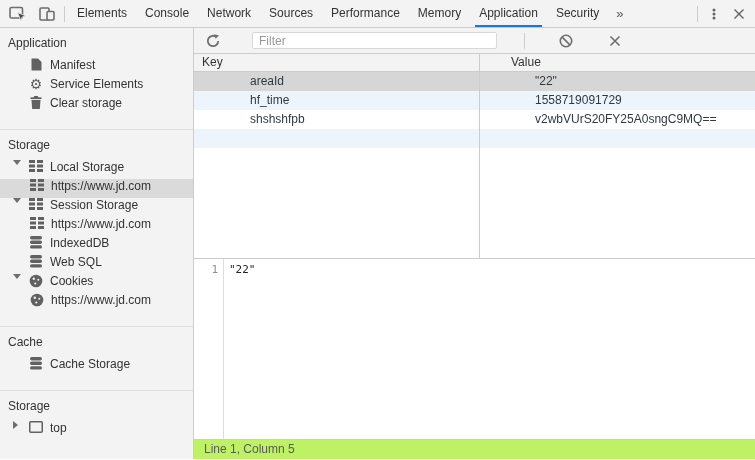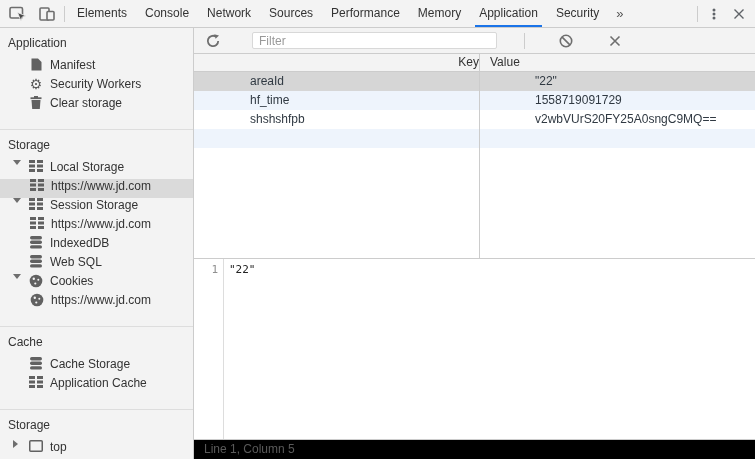--- a/index.html
+++ b/index.html
@@ -50,37 +50,37 @@
   .mt-btn { display: flex; align-items: center; justify-content: center; padding: 0 7px; height: 25px; }
   .filter-input {
     width: 245px; height: 17px; margin-left: 3px; border: 1px solid #d8d8d8; border-radius: 2px;
     font-family: "Liberation Sans", sans-serif; font-size: 12px; padding: 0 6px; color: #333; background: #fff; outline: none;
   }
   .filter-input::placeholder { color: #999; }
   
   .grid { flex: 1; position: relative; overflow: hidden; background: #fff; }
   .col-divider { position: absolute; left: 285px; top: 0; bottom: 0; width: 1px; background: #ccc; }
   .grid-header { display: flex; height: 18px; background: #f3f3f3; border-bottom: 1px solid #ccc; color: #333; }
-  .gh-key { width: 285px; min-width: 285px; padding-left: 8px; line-height: 17px; text-align: right; }
-  .gh-value { flex: 1; padding-left: 11px; line-height: 17px; }
+  .gh-key { width: 285px; min-width: 285px; padding-left: 8px; line-height: 17px; }
+  .gh-value { flex: 1; padding-left: 4px; line-height: 17px; margin-left: 28px; }
   .grid-row { display: flex; height: 19px; line-height: 19px; color: #303942; padding-left: 48px; }
   .gr-key { width: 285px; min-width: 285px; padding-left: 8px; overflow: hidden; white-space: nowrap; }
   .gr-value { flex: 1; padding-left: 8px; overflow: hidden; white-space: nowrap; }
   .grid-row.selected { background: var(--selected-row, #d6d6d6); }
   .grid-row.alt { background: var(--alt-row, #eef4fc); }
   
   .preview { height: 181px; border-top: 1px solid #ccc; display: flex; background: #fff; }
   .gutter {
     width: 30px; min-width: 30px; border-right: 1px solid #ddd;
     font-family: "DejaVu Sans Mono", monospace; font-size: 11px; color: #909090;
     text-align: right; padding: 4px 5px 0 0;
   }
   .code { font-family: "DejaVu Sans Mono", monospace; font-size: 11px; color: #222; padding: 4px 0 0 5px; }
   
-  .status { height: 20px; background: #000000; border-top: 1px solid #ccc; line-height: 19px; padding-left: 10px; color: #5a5a5a; }
+  .status { height: 20px; background: #bef264; border-top: 1px solid #ccc; line-height: 19px; padding-left: 10px; color: #5a5a5a; }
   svg { display: block; }
 </style>
 </head>
 <body>
 
 <div class="tabbar">
   <div class="tb-btn">
     <span>
       <svg width="18" height="16" viewBox="0 0 18 16">
         <rect x="1" y="1.5" width="12.5" height="10.5" rx="1.5" fill="none" stroke="#6e6e6e" stroke-width="1.6"></rect>
@@ -140,21 +140,21 @@
         <span class="icon-box">
           <svg width="11" height="13" viewBox="0 0 11 13">
               <path d="M0.5 0.5 h6.5 l3.5 3.5 v8.5 h-10 z" fill="#616161"></path>
             </svg>
         </span>
         <span>Manifest</span>
       </div>
       <div class="side-row">
         <span class="tri-box"></span>
         <span class="icon-box gear-glyph">⚙</span>
-        <span>Security Workers</span>
+        <span>Service Elements</span>
       </div>
       <div class="side-row">
         <span class="tri-box"></span>
         <span class="icon-box">
           <svg width="12" height="13" viewBox="0 0 12 13">
             <rect x="4" y="0" width="4" height="2" fill="#616161"></rect>
             <rect x="0.5" y="1.3" width="11" height="1.8" fill="#616161"></rect>
             <path d="M1.5 4 h9 l-0.7 9 h-7.6 z" fill="#616161"></path>
           </svg>
         </span>
@@ -279,34 +279,20 @@
       <div class="side-row">
         <span class="tri-box"></span>
         <span class="icon-box">
           <svg width="14" height="13" viewBox="0 0 14 13">
             <rect x="1" y="0" width="12" height="3.4" rx="1.7" fill="#616161"></rect>
             <rect x="1" y="4.6" width="12" height="3.4" rx="1.7" fill="#616161"></rect>
             <rect x="1" y="9.2" width="12" height="3.4" rx="1.7" fill="#616161"></rect>
           </svg>
         </span>
         <span>Cache Storage</span>
-      </div>
-      <div class="side-row">
-        <span class="tri-box"></span>
-        <span class="icon-box">
-          <svg width="14" height="12" viewBox="0 0 14 12">
-            <rect x="0" y="0" width="6" height="3" fill="#616161"></rect>
-              <rect x="8" y="0" width="6" height="3" fill="#616161"></rect>
-            <rect x="0" y="4.5" width="6" height="3" fill="#616161"></rect>
-              <rect x="8" y="4.5" width="6" height="3" fill="#616161"></rect>
-            <rect x="0" y="9" width="6" height="3" fill="#616161"></rect>
-              <rect x="8" y="9" width="6" height="3" fill="#616161"></rect>
-          </svg>
-        </span>
-        <span>Application Cache</span>
       </div>
     </div>
 
     <div class="section">
       <div class="section-title">Storage</div>
       <div class="side-row">
         <span class="tri-box">
             <span class="tri-right"></span>
           </span>
         <span class="icon-box">

